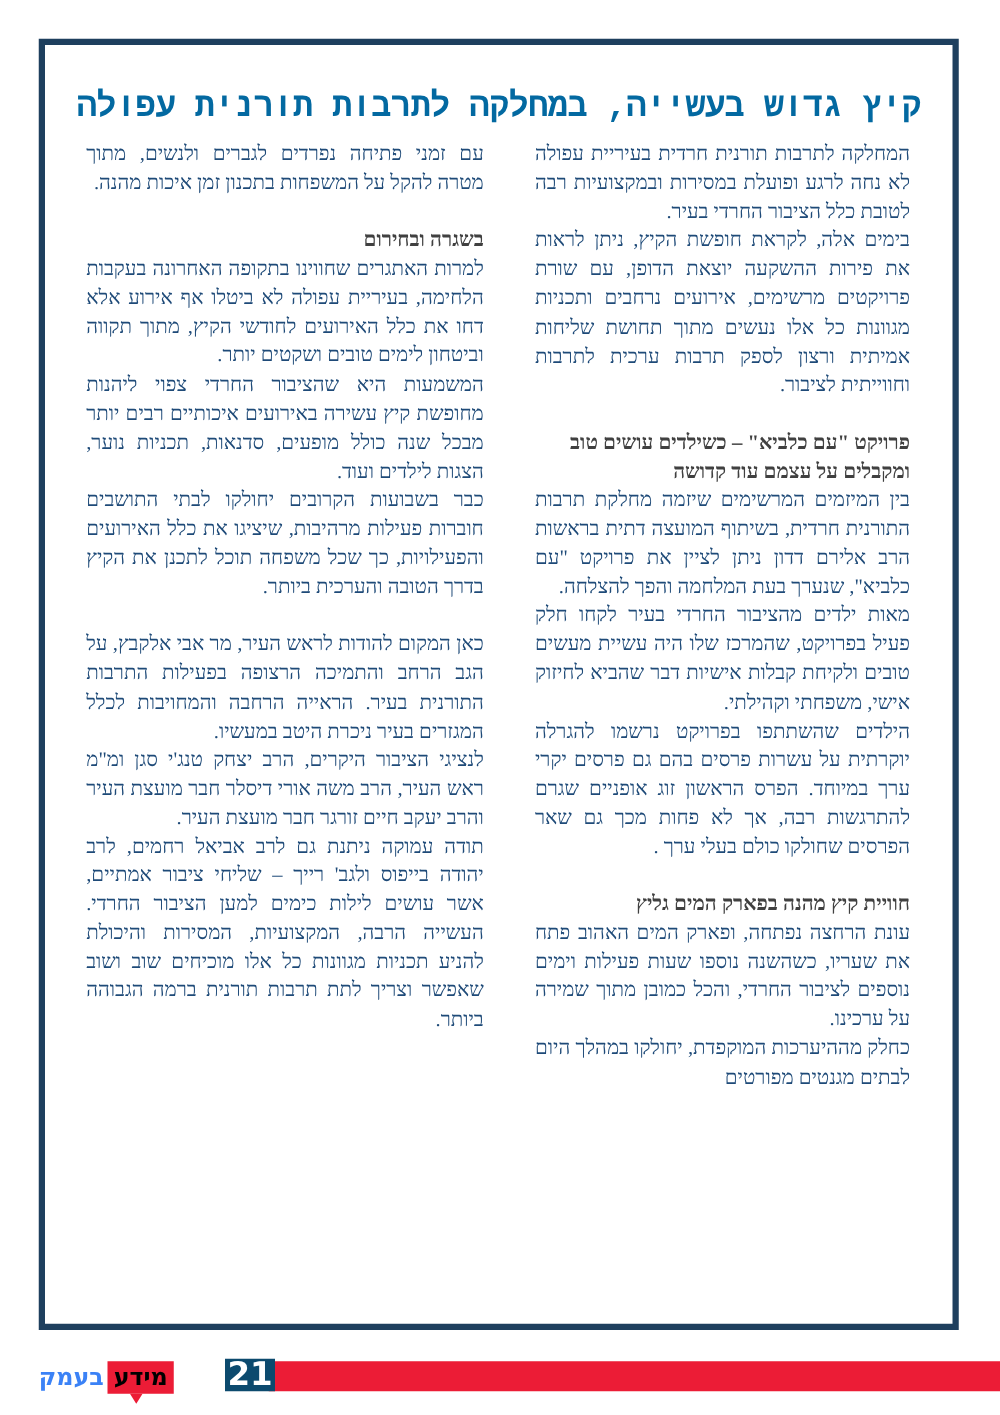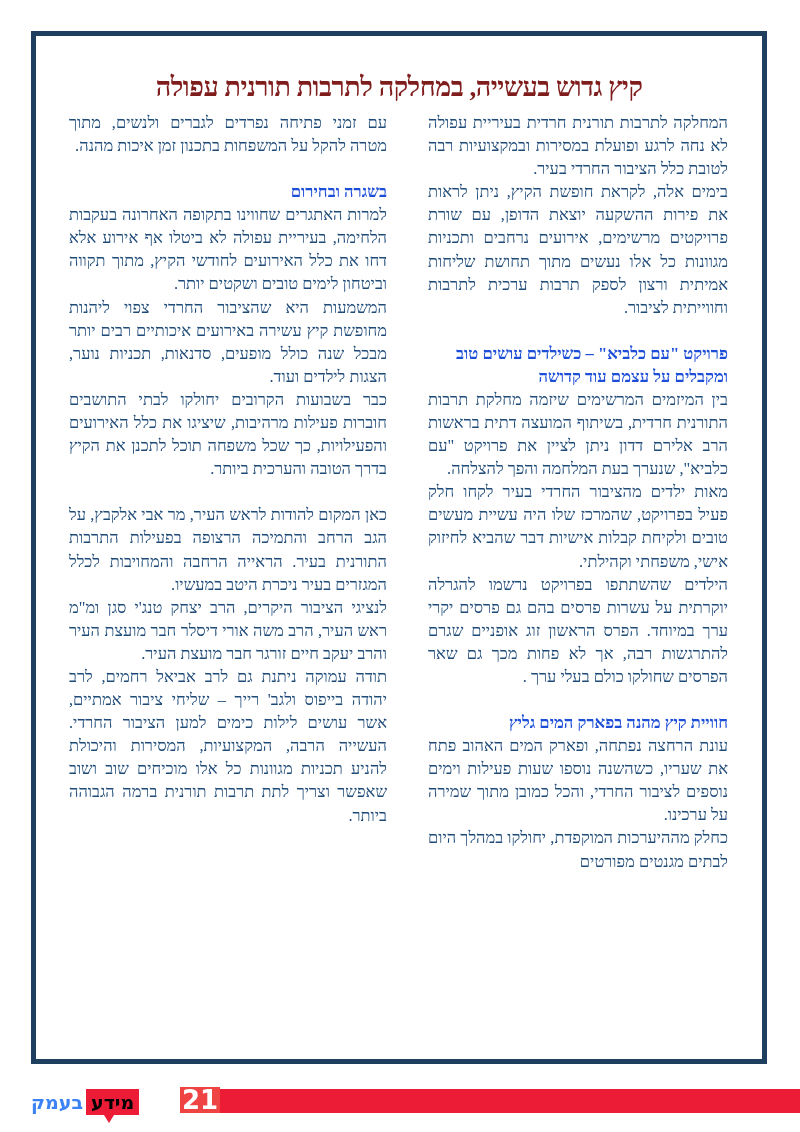--- a/index.html
+++ b/index.html
@@ -3,44 +3,44 @@
 <meta charset="utf-8">
 <style>
   html, body { margin:0; padding:0; background:#ffffff; }
   body { width:800px; height:1132px; position:relative; overflow:hidden; font-family:"DejaVu Sans", sans-serif; }
   .frame {
     position:absolute; left:31px; top:31px; width:736px; height:1033px;
     box-sizing:border-box; border:5px solid #1e3f5e; background:#ffffff;
   }
   .title {
     position:absolute; top:18px; left:0; right:0; text-align:center;
-    font-family:Liberation Serif, serif; font-weight:bold; font-size:27px;
-    color:#7f1d1d; letter-spacing:-0.5px; direction:rtl;
+    font-family:Liberation Mono, monospace; font-weight:bold; font-size:27px;
+    color:#0369a1; letter-spacing:-0.5px; direction:rtl;
   }
   .col {
     position:absolute; top:75px; direction:rtl; text-align:justify;
     color:#1e4a78; font-family:Liberation Serif, serif; font-size:16.4px; line-height:23.1px;
   }
   .col.right { right:34px; width:300px; }
   .col.left { right:375px; width:318px; }
   .col p { margin:0; text-align-last:right; }
   .col h3 {
-    margin:0; font-size:16.6px; font-weight:bold; color:#1d4ed8; line-height:23px;
+    margin:0; font-size:16.6px; font-weight:bold; color:#404040; line-height:23px;
     text-align:right;
   }
   .gap { height:23px; }
   .footer-bar {
     position:absolute; left:215px; right:0; top:1089px; height:24px; background:#ec1c36;
   }
   .page-num {
     position:absolute; left:172px; top:1085px; height:30px; width:46px;
     font-family:"DejaVu Sans", sans-serif; font-weight:bold; font-size:27px; color:#ec1c36;
     line-height:30px; direction:ltr;
   }
-  .page-num .inner { background:#ef4444; color:#ffffff; padding:0 2px; position:absolute; left:8px; top:2px; height:26px; line-height:26px; font-size:26px; }
+  .page-num .inner { background:#0c4a6e; color:#ffffff; padding:0 2px; position:absolute; left:8px; top:2px; height:26px; line-height:26px; font-size:26px; }
   .logo { position:absolute; left:28px; top:1088px; height:28px; direction:rtl; display:flex; align-items:center; }
   .logo .word1 {
     font-family:"DejaVu Sans", sans-serif; font-weight:bold; font-size:19px; color:#000000;
     background:#ec1c36; padding:0 5px; height:26px; line-height:26px; position:relative;
   }
   .logo .word1::after {
     content:""; position:absolute; left:18px; bottom:-8px; border-left:5px solid transparent;
     border-right:5px solid transparent; border-top:8px solid #ec1c36;
   }
   .logo .word2 {

